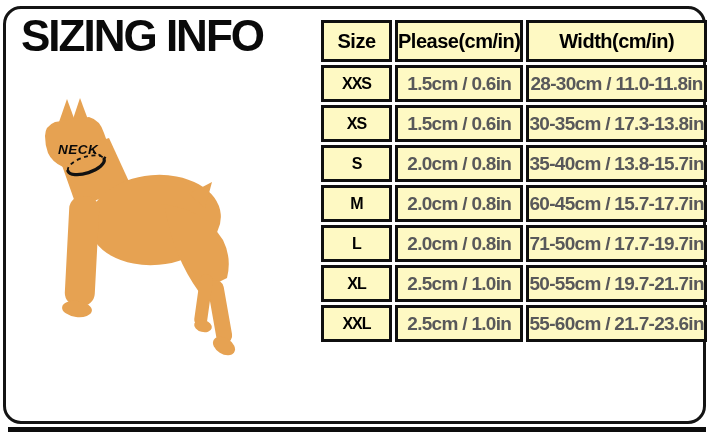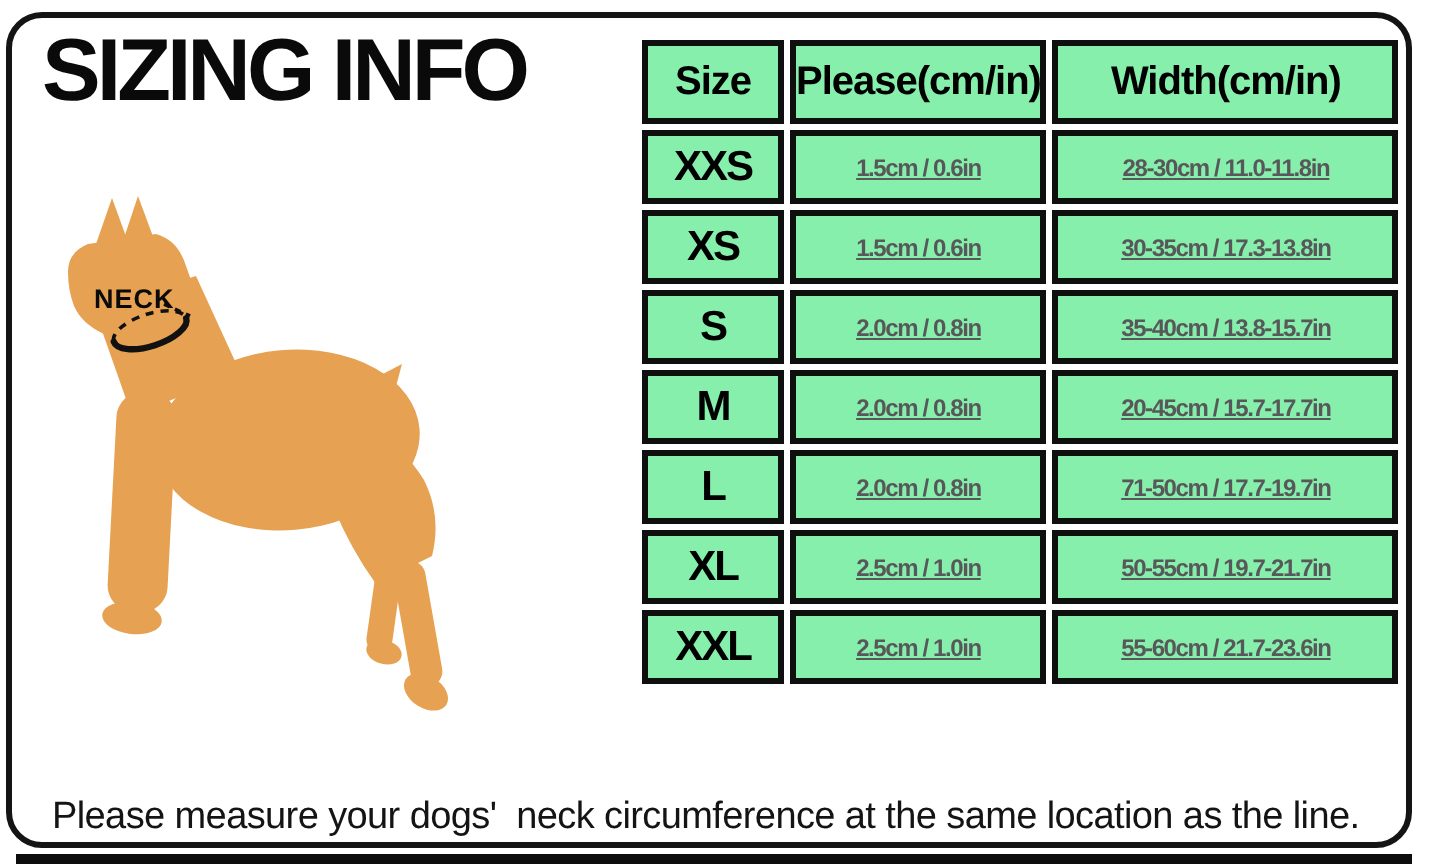--- a/index.html
+++ b/index.html
@@ -19,48 +19,48 @@
     box-sizing: border-box;
   }
 
   .page-title {
     position: absolute; left: 21px; top: 11px;
     font-size: 44px; font-weight: bold;
     letter-spacing: -2px; color: #0a0a0a;
     white-space: nowrap;
   }
 
-  .dog-wrap { position: absolute; left: 22px; top: 96px; width: 205px; height: 265px; }
+  .dog-wrap { position: absolute; left: 33px; top: 96px; width: 205px; height: 265px; font-style: italic; }
 
   .sizing-table {
     position: absolute; left: 318px; top: 17px;
     border-collapse: separate; border-spacing: 3px;
     table-layout: fixed;
   }
   .sizing-table th, .sizing-table td {
     border: 3px solid #0f0f0f;
-    background: #86efac;
+    background: #fef9c3;
     text-align: center; vertical-align: middle;
     box-sizing: border-box; padding: 0;
     overflow: hidden;
   }
   .sizing-table th {
     height: 42px;
     font-size: 20px; font-weight: bold;
     letter-spacing: -0.5px; color: #000;
     white-space: nowrap;
   }
   .sizing-table td { height: 37px; }
   .cell-size {
-    font-size: 21px; font-weight: bold; color: #000;
+    font-size: 16px; font-weight: bold; color: #000;
     letter-spacing: -1px; white-space: nowrap;
   }
   .cell-val {
-    font-size: 12px; font-weight: bold; color: #58585A;
-    letter-spacing: -0.7px; white-space: nowrap; text-decoration: underline;
+    font-size: 19px; font-weight: bold; color: #58585A;
+    letter-spacing: -0.7px; white-space: nowrap;
   }
 
   .measurement-note {
     position: absolute; left: 26px; top: 398px;
     font-size: 19px; color: #141414;
     letter-spacing: -0.3px;
     white-space: pre;
   }
 
   .bottom-strip {
@@ -134,37 +134,36 @@
       <td class="cell-val">30-35cm / 17.3-13.8in</td>
     </tr>
     <tr>
       <td class="cell-size">S</td>
       <td class="cell-val">2.0cm / 0.8in</td>
       <td class="cell-val">35-40cm / 13.8-15.7in</td>
     </tr>
     <tr>
       <td class="cell-size">M</td>
       <td class="cell-val">2.0cm / 0.8in</td>
-      <td class="cell-val">20-45cm / 15.7-17.7in</td>
+      <td class="cell-val">60-45cm / 15.7-17.7in</td>
     </tr>
     <tr>
       <td class="cell-size">L</td>
       <td class="cell-val">2.0cm / 0.8in</td>
       <td class="cell-val">71-50cm / 17.7-19.7in</td>
     </tr>
     <tr>
       <td class="cell-size">XL</td>
       <td class="cell-val">2.5cm / 1.0in</td>
       <td class="cell-val">50-55cm / 19.7-21.7in</td>
     </tr>
     <tr>
       <td class="cell-size">XXL</td>
       <td class="cell-val">2.5cm / 1.0in</td>
       <td class="cell-val">55-60cm / 21.7-23.6in</td>
     </tr>
   </tbody>
     </table>
 
-  <div class="measurement-note">Please measure your dogs'  neck circumference at the same location as the line.</div>
 
   <div class="bottom-strip"></div>
 
 </div>
 
 </body></html>

